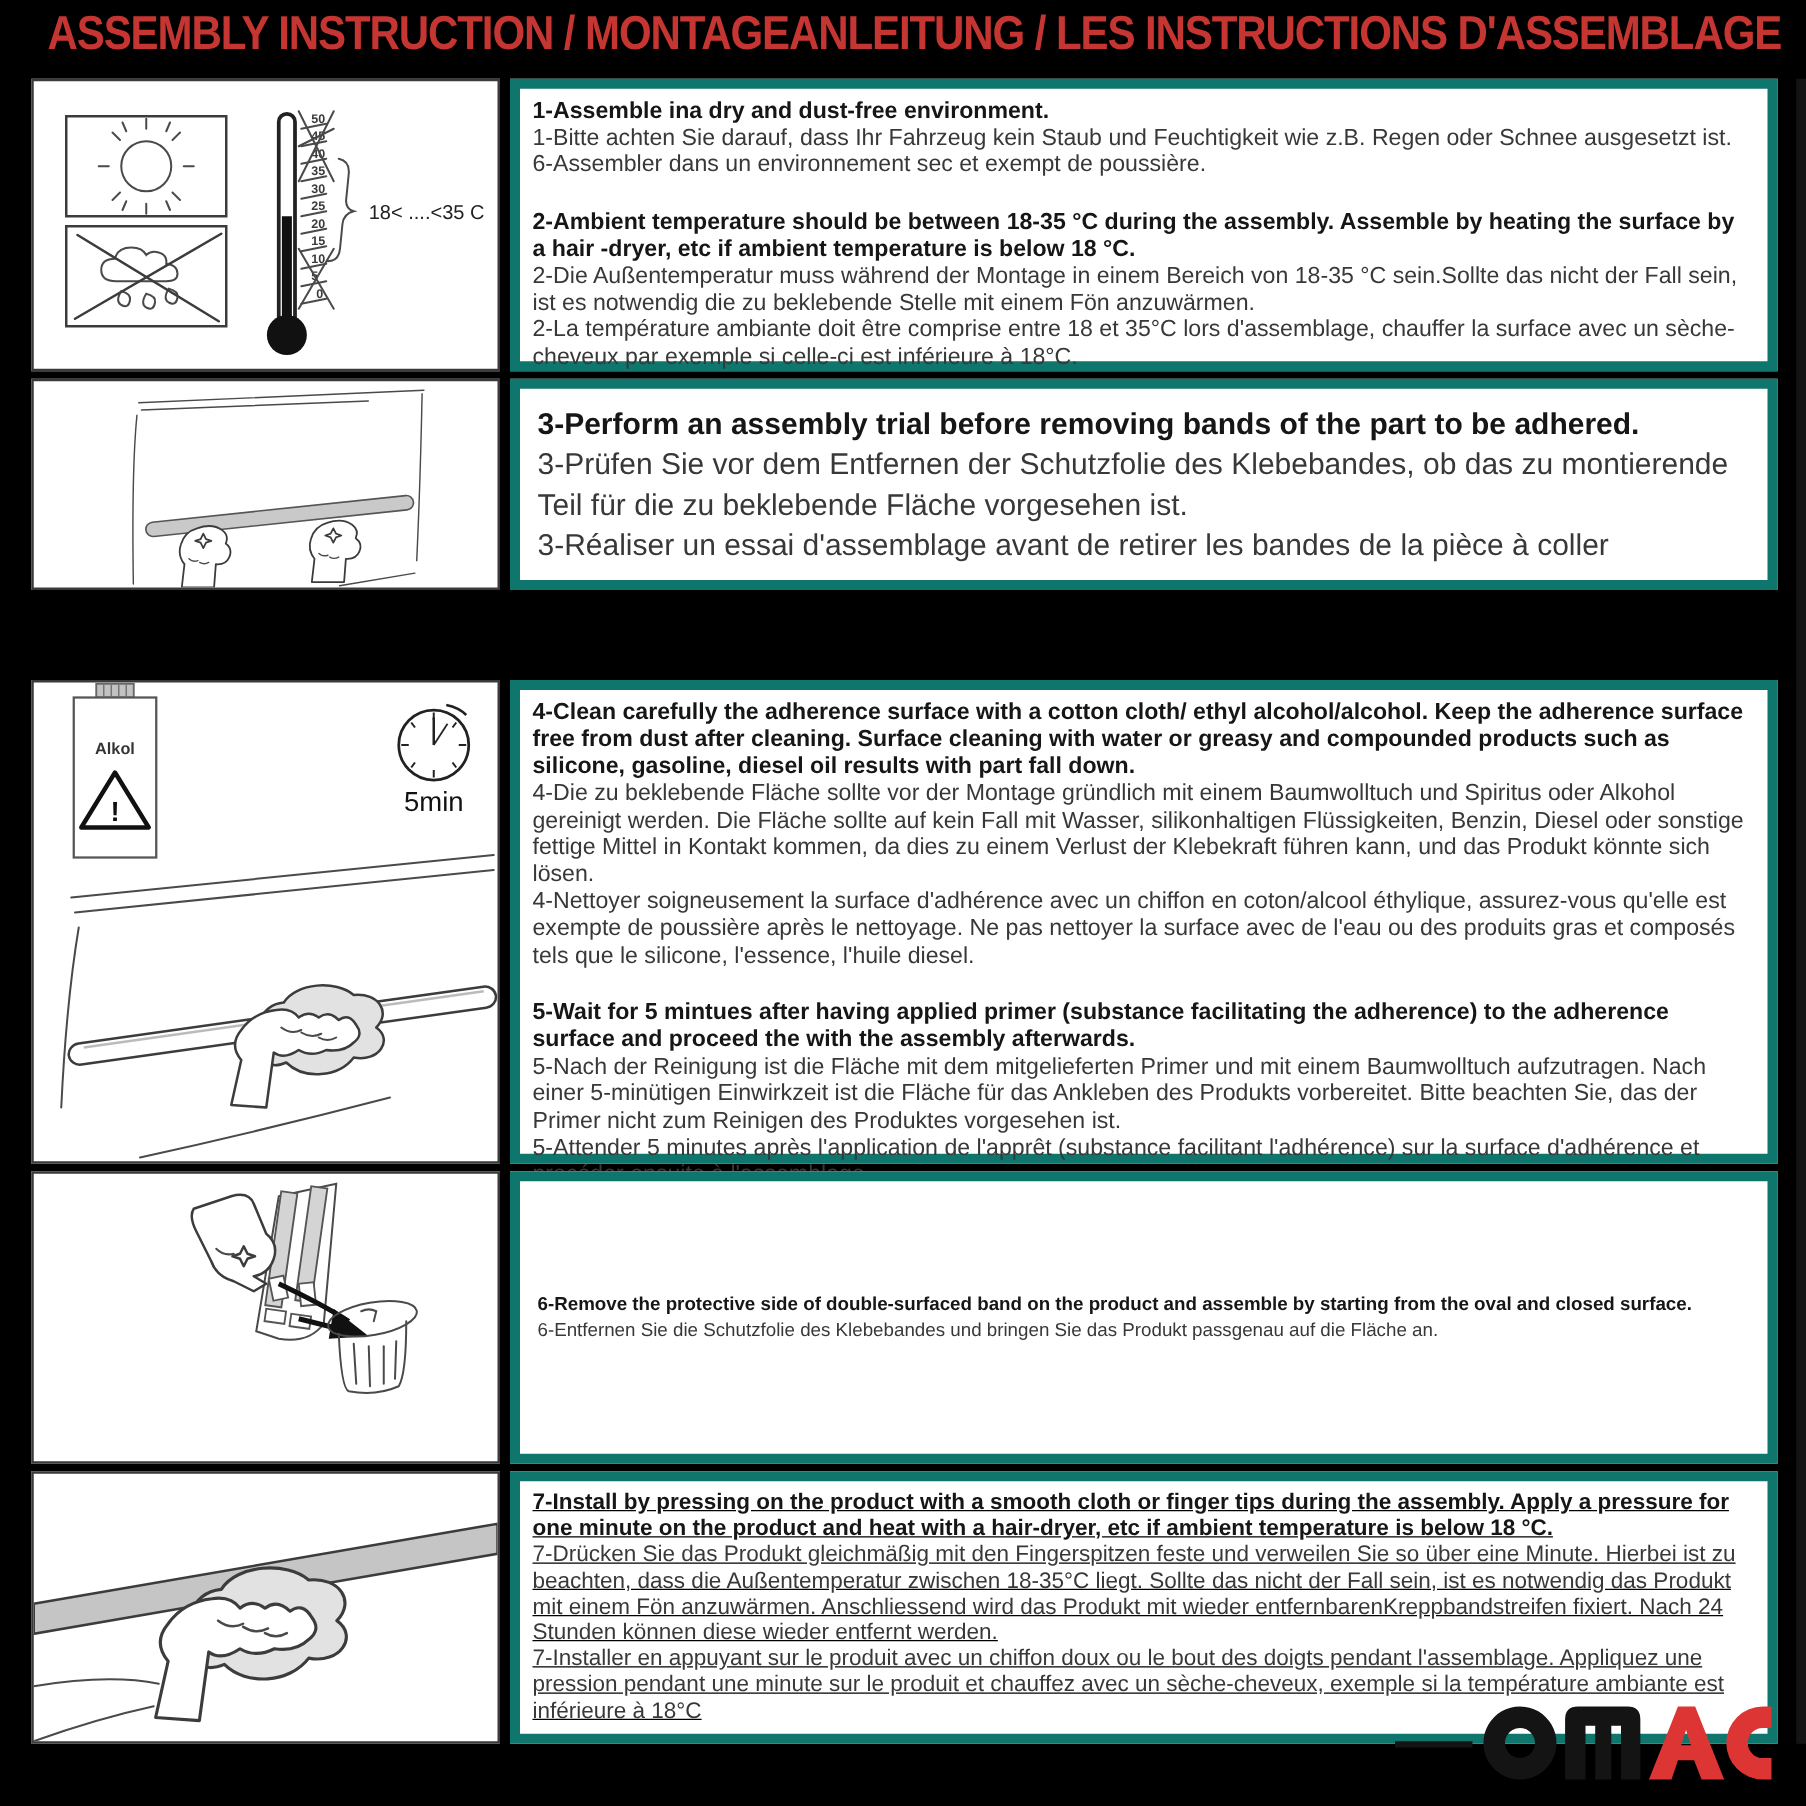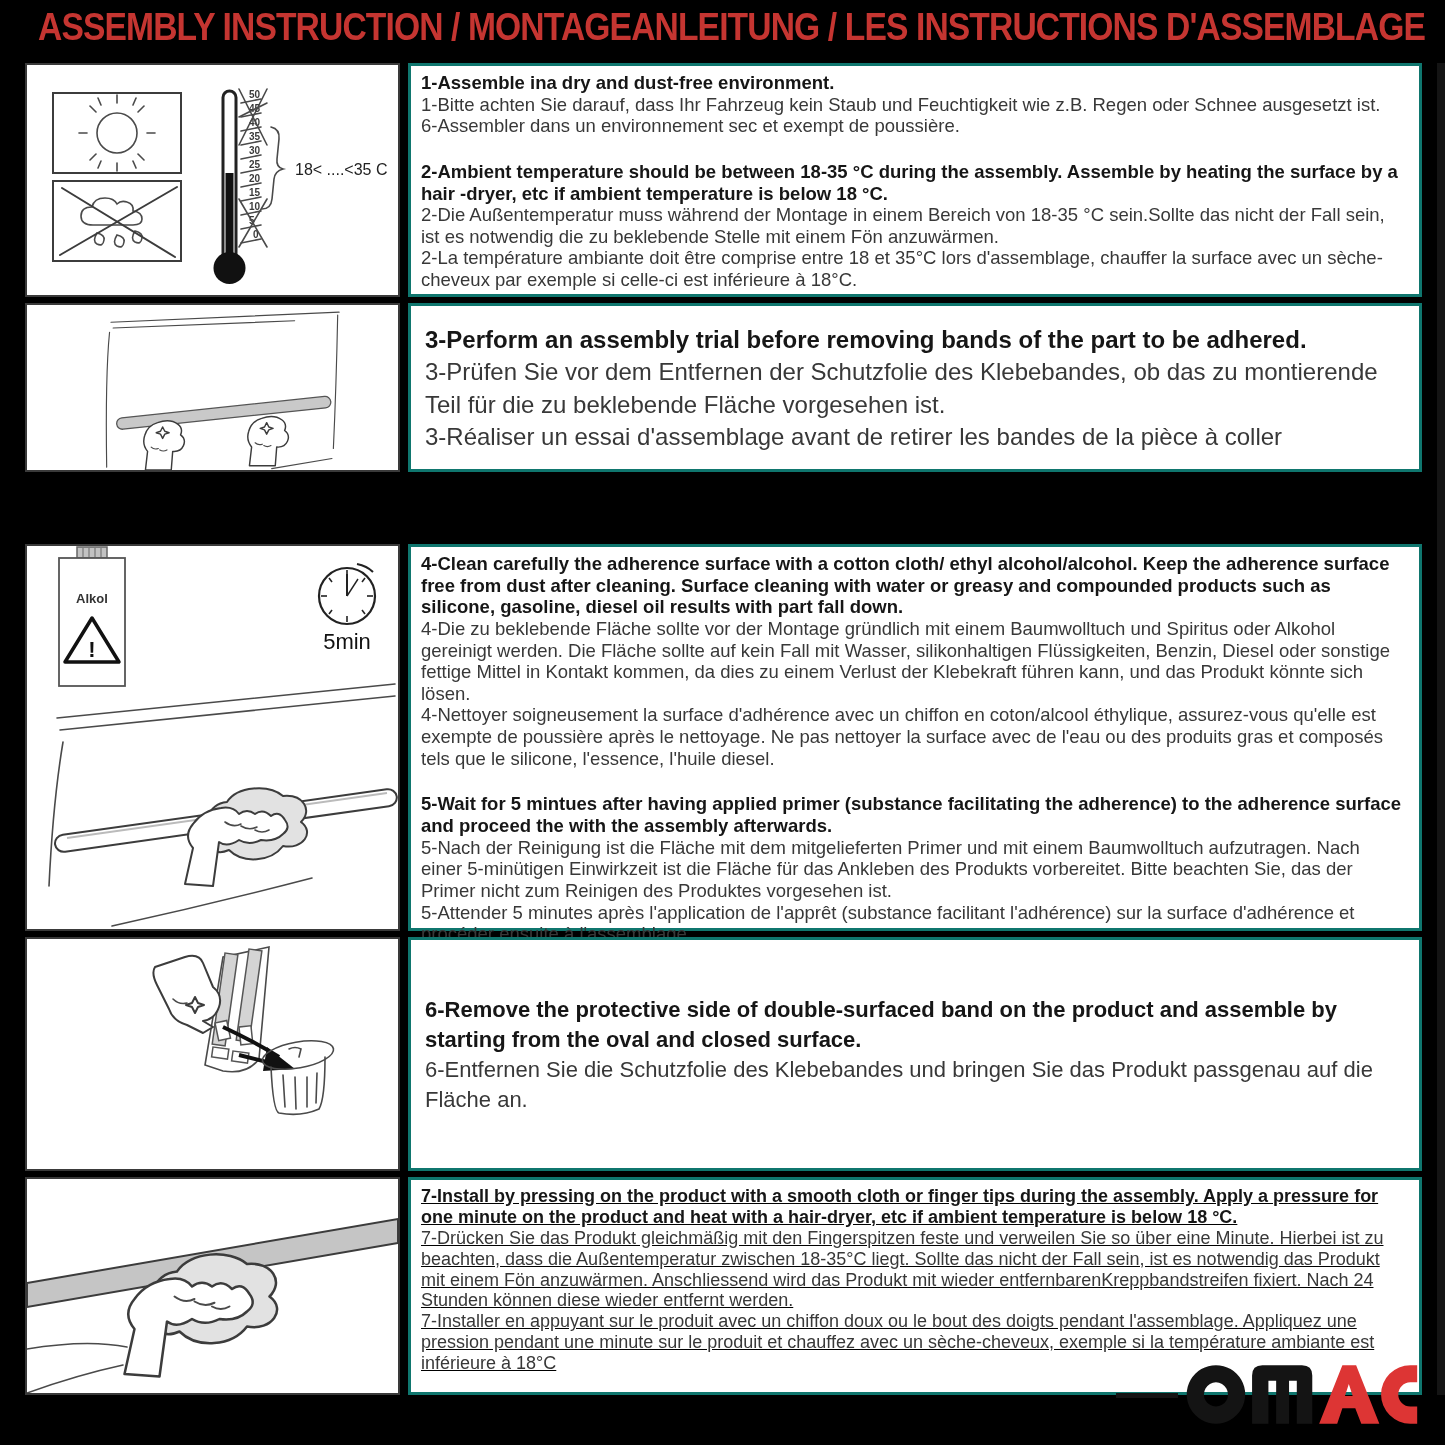--- a/index.html
+++ b/index.html
@@ -3,32 +3,32 @@
 <meta charset="utf-8">
 <style>
   html,body{margin:0;padding:0;background:#ffffff;}
   .page{position:relative;width:1445px;height:1445px;background:#000000;overflow:hidden;
         font-family:"Liberation Sans","DejaVu Sans",sans-serif;}
   .title{position:absolute;left:38px;top:6px;white-space:nowrap;
          font-size:38px;font-weight:700;letter-spacing:-1px;color:#c53531;
          transform:scaleX(0.885);transform-origin:left center;}
   .box{position:absolute;background:#fff;box-sizing:border-box;}
   .lbox{left:25px;width:375px;border:2px solid #3a3a3a;}
-  .rbox{left:408px;width:1014px;border:3px solid #0f766e;padding:6px 16px 4px 10px;}
+  .rbox{left:408px;width:1014px;border:8px solid #0f766e;padding:6px 16px 4px 10px;}
   #l1,#r1{top:63px;height:234px;}
   #l2,#r2{top:303px;height:169px;}
   #l3,#r3{top:544px;height:387px;}
   #l4,#r4{top:937px;height:234px;}
   #l5,#r5{top:1177px;height:218px;text-decoration:underline;}
   .rbox p{margin:0;font-size:18.5px;line-height:1.17;color:#383838;}
   .rbox p.b{font-weight:700;color:#161616;}
   .gap{height:24px;}
   .vcenter{display:flex;flex-direction:column;justify-content:center;padding-left:14px;}
   #r2 p{font-size:24px;line-height:1.34;}
-  #r4 p{font-size:22px;line-height:1.37;}
+  #r4 p{font-size:15px;line-height:1.37;}
   #r5 p{font-size:18px;line-height:1.16;}
   .lbox svg{display:block;width:100%;height:100%;}
   .edge-bar{position:absolute;left:1437px;top:63px;width:8px;height:1332px;background:#141414;}
   .logo{position:absolute;left:1185px;top:1360px;width:258px;height:74px;}
   .logo-dash{position:absolute;left:1116px;top:1393px;width:62px;height:5px;background:#141414;}
   .ln{stroke:#3c3c3c;stroke-width:2;fill:none;stroke-linecap:round;stroke-linejoin:round;}
   .thin{stroke:#4a4a4a;stroke-width:1.6;fill:none;stroke-linecap:round;}
   .hand{fill:#ffffff;stroke:#3c3c3c;stroke-width:2;stroke-linejoin:round;}
   .cloth{fill:#e2e2e2;stroke:#3c3c3c;stroke-width:2;stroke-linejoin:round;}
   .num{font-size:10px;fill:#3a3a3a;font-weight:700;}

